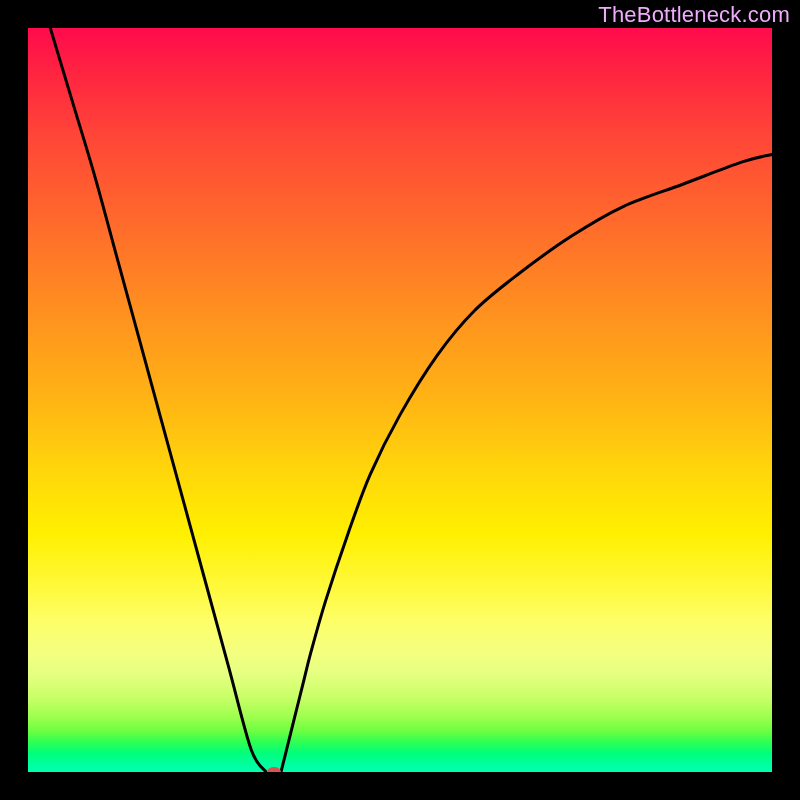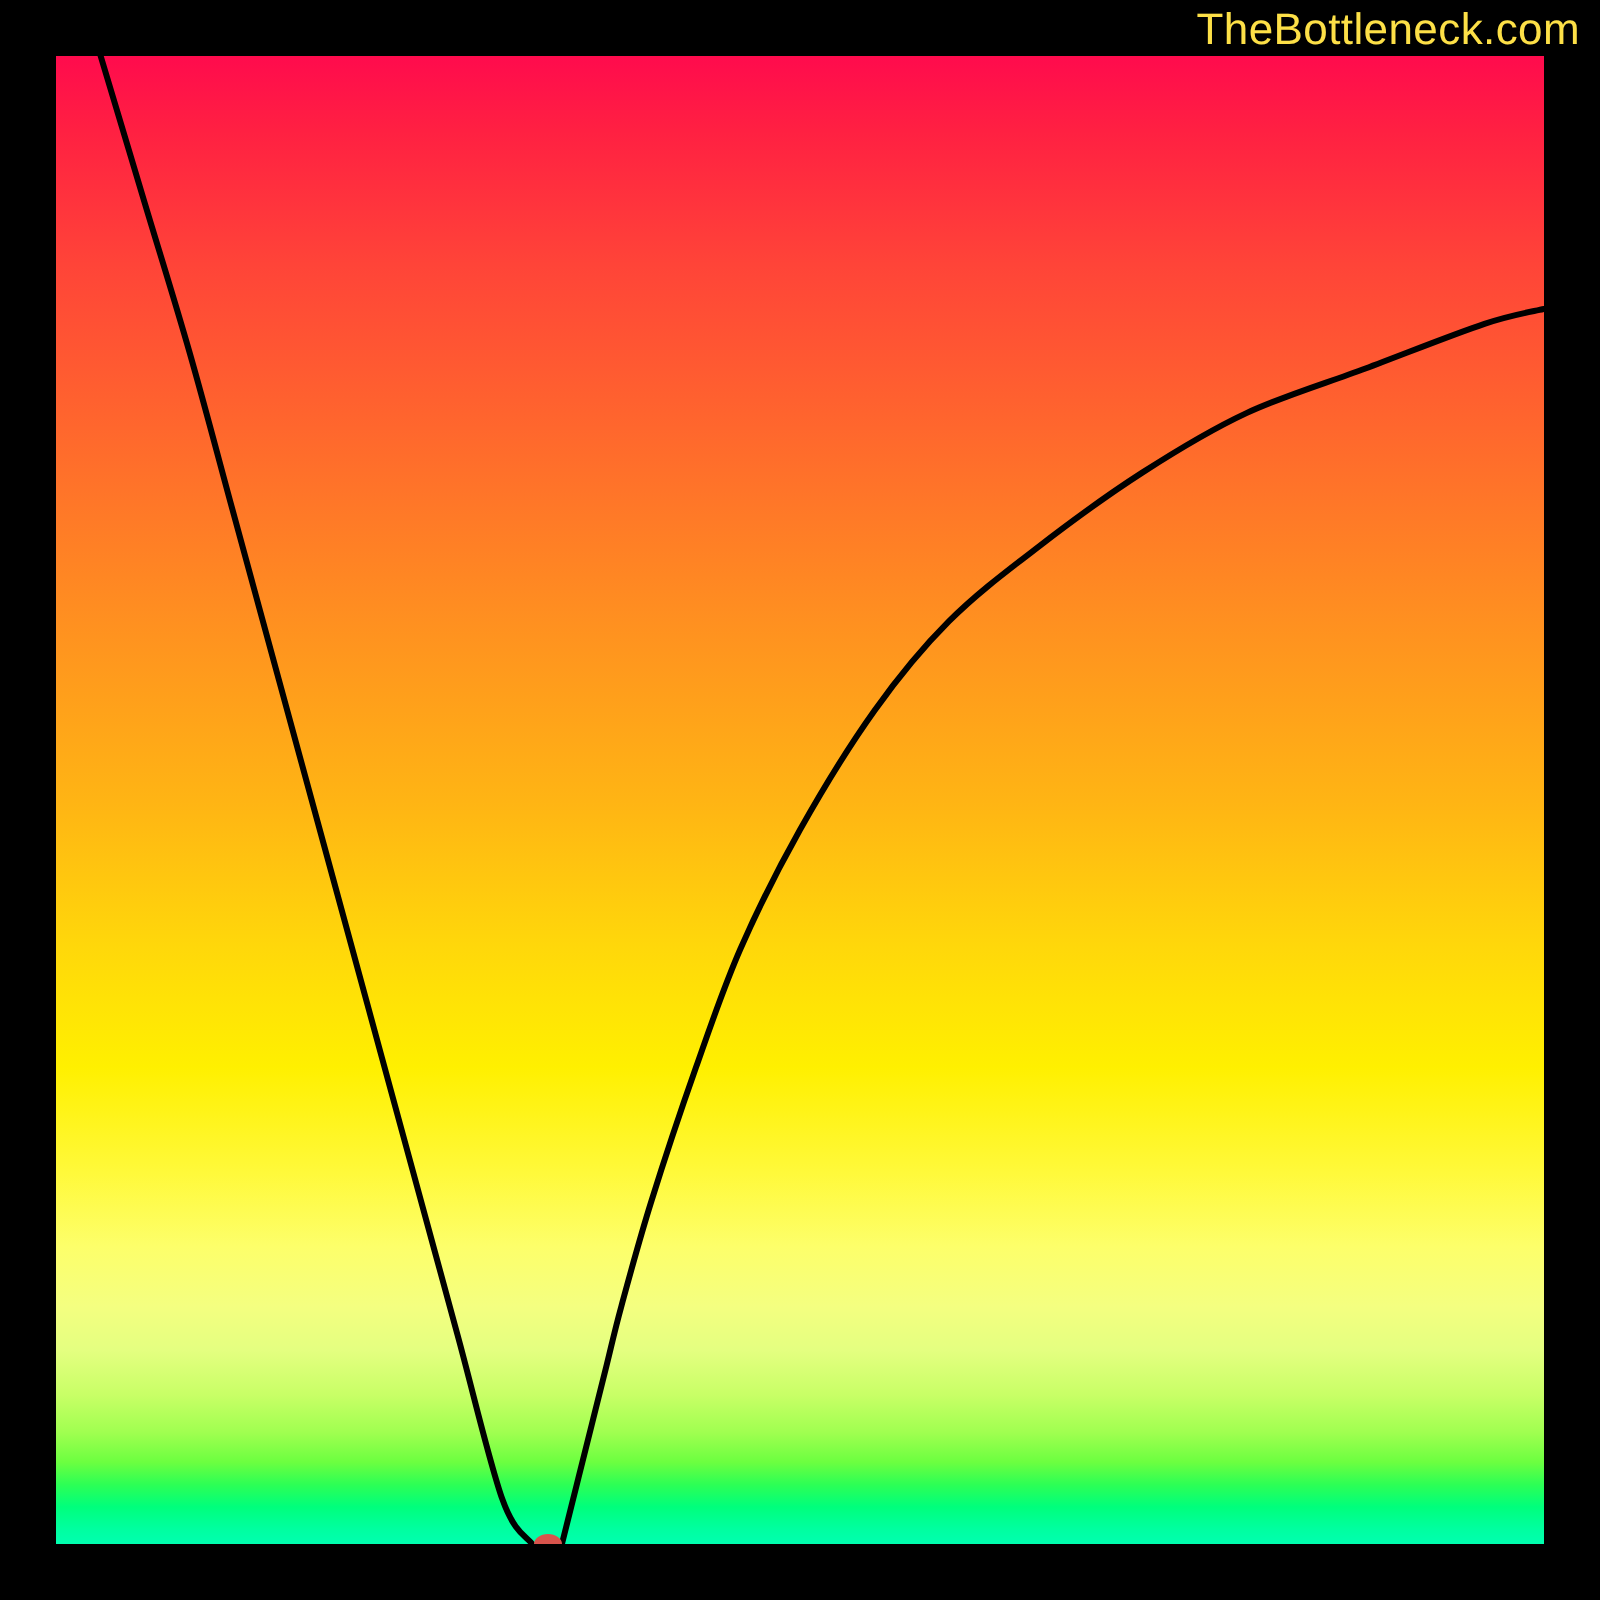--- a/index.html
+++ b/index.html
@@ -14,21 +14,21 @@
   .frame {
     position: relative;
     width: 800px;
     height: 800px;
     background: #000;
   }
   .watermark {
     position: absolute;
     top: 2px;
     right: 10px;
-    color: #fde047;
+    color: #f0abfc;
     font-size: 22px;
     font-weight: 400;
     letter-spacing: 0.2px;
     z-index: 20;
   }
   .plot-area {
     position: absolute;
     left: 28px;
     top: 28px;
     width: 744px;

